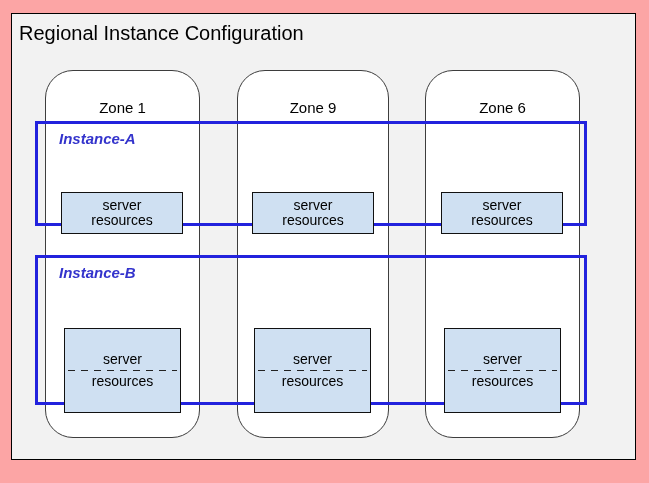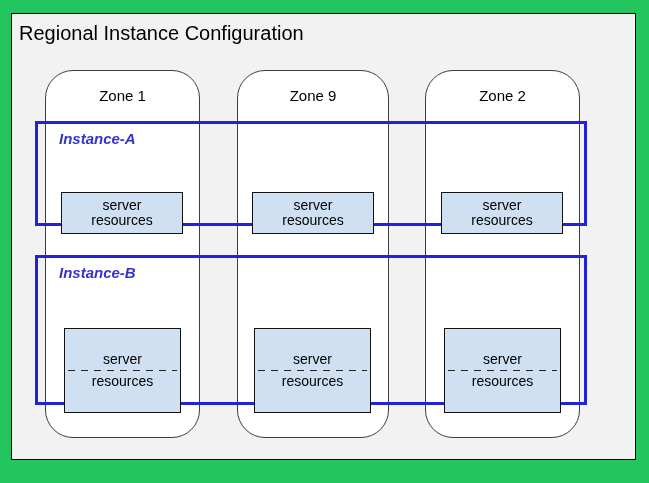--- a/index.html
+++ b/index.html
@@ -5,21 +5,21 @@
   html, body {
     margin: 0;
     padding: 0;
     background: #ffffff;
     font-family: "Liberation Sans", sans-serif;
   }
   #canvas {
     position: relative;
     width: 649px;
     height: 483px;
-    background: #22c55e;
+    background: #fca5a5;
     overflow: hidden;
   }
   .frame {
     position: absolute;
     left: 11px;
     top: 13px;
     width: 625px;
     height: 447px;
     background: #f2f2f2;
     border: 1px solid #000000;
@@ -39,21 +39,21 @@
     height: 368px;
     background: #ffffff;
     border: 1px solid #3d3d3d;
     border-radius: 28px;
     box-sizing: border-box;
   }
   .zone-1 { left: 45px;  width: 155px; }
   .zone-2 { left: 237px; width: 152px; }
   .zone-3 { left: 425px; width: 155px; }
   .zone-label {
-    margin-top: 16px;
+    margin-top: 28px;
     text-align: center;
     font-size: 15px;
     color: #000000;
   }
   .instance {
     position: absolute;
     left: 35px;
     width: 552px;
     border: 3px solid #2222dd;
     box-sizing: border-box;
@@ -114,21 +114,21 @@
 
   <div class="title">Regional Instance Configuration</div>
 
   <div class="zone zone-1">
     <div class="zone-label">Zone 1</div>
   </div>
   <div class="zone zone-2">
     <div class="zone-label">Zone 9</div>
   </div>
   <div class="zone zone-3">
-    <div class="zone-label">Zone 2</div>
+    <div class="zone-label">Zone 6</div>
   </div>
 
   <div class="instance instance-a">
     <div class="instance-label">Instance-A</div>
   </div>
   <div class="instance instance-b">
     <div class="instance-label">Instance-B</div>
   </div>
 
   <div class="server-box row-a a-1">

